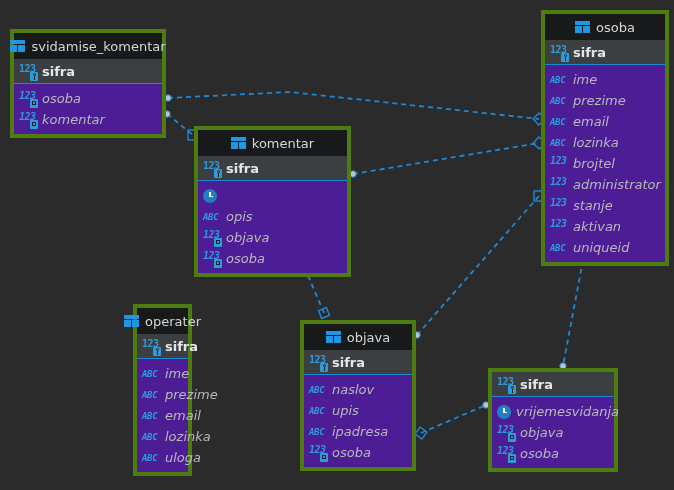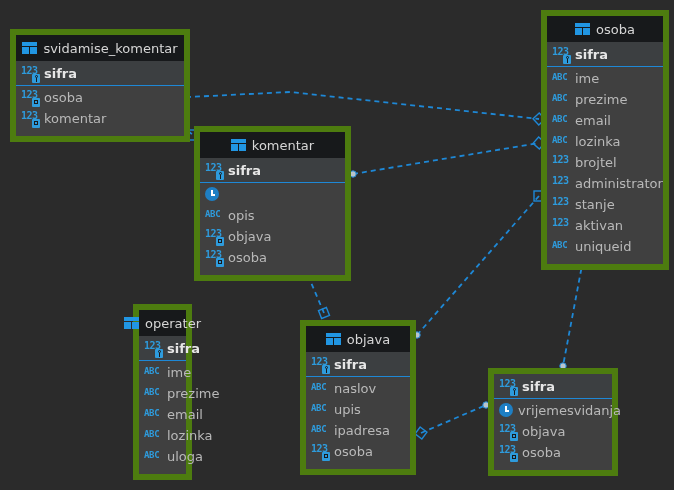--- a/index.html
+++ b/index.html
@@ -8,22 +8,22 @@
     background:#2b2b2b;
     font-family:"DejaVu Sans","Liberation Sans",sans-serif;
     overflow:hidden;
     position:relative;
   }
   #canvas{position:absolute;inset:0;width:674px;height:490px;}
   svg.links{position:absolute;left:0;top:0;width:674px;height:490px;pointer-events:none;}
 
   .table-node{
     position:absolute;
-    border:6px solid #4d7c0f;
-    background:#404040;
+    border:4px solid #4d7c0f;
+    background:#4c1d95;
     box-sizing:border-box;
   }
   .tbl-header{
     background:#17191b;
     height:26px;
     display:flex;align-items:center;justify-content:center;gap:6px;
     color:#d6d6d6;font-size:13px;
     box-sizing:border-box;
   }
   .tbl-pk{
@@ -31,24 +31,25 @@
     height:25px;
     display:flex;align-items:center;gap:5px;
     padding-left:5px;
     color:#e6e6e6;font-size:13px;font-weight:bold;
     border-bottom:1px solid #1e88d6;
     box-sizing:border-box;
   }
   .tbl-body{padding:4px 0 4px 0;}
   .col-row{
     height:21px;
-    display:flex;align-items:flex-start;gap:5px;
+    display:flex;align-items:center;gap:5px;
     padding-left:5px;
     color:#b9b9b9;font-size:13px;
     box-sizing:border-box;
+    font-style:italic;
   }
 
   
   .ico{flex:0 0 auto;display:inline-block;position:relative;}
   .ico-table{width:15px;height:12px;}
   .ico-table i{position:absolute;background:#2196e3;display:block;}
   .ico-table i.t{left:0;top:0;width:15px;height:4px;}
   .ico-table i.bl{left:0;top:5px;width:7px;height:7px;}
   .ico-table i.br{left:8px;top:5px;width:7px;height:7px;}
 
@@ -133,21 +134,21 @@
         <polygon points="421,427 427,433 421,439 415,433" fill="none" stroke="#1e88d6" stroke-width="1.4" transform="rotate(-8.15671168872109 421 433)"></polygon>
         <circle cx="486" cy="405" r="3.2" fill="#b9c4cc" stroke="#1e88d6" stroke-width="1"></circle>
       </g>
       <g>
         <polyline points="583,260 563,366" fill="none" stroke="#1e88d6" stroke-width="1.8" stroke-dasharray="5,4"></polyline>
         <polygon points="583,254 589,260 583,266 577,260" fill="none" stroke="#1e88d6" stroke-width="1.4" transform="rotate(35.23971934000095 583 260)"></polygon>
         <circle cx="563" cy="366" r="3.2" fill="#b9c4cc" stroke="#1e88d6" stroke-width="1"></circle>
       </g>
     </svg>
   <div id="tables-layer">
-      <div class="table-node" style="left: 10px; top: 29px; width: 180px;">
+      <div class="table-node" style="left: 10px; top: 29px; width: 156px;">
         <div class="tbl-header">
           <span class="ico ico-table">
             <i class="t"></i>
             <i class="bl"></i>
             <i class="br"></i>
           </span>
           <span>svidamise_komentar</span>
         </div>
         <div class="tbl-pk">
           <span class="ico ico-num pk">

